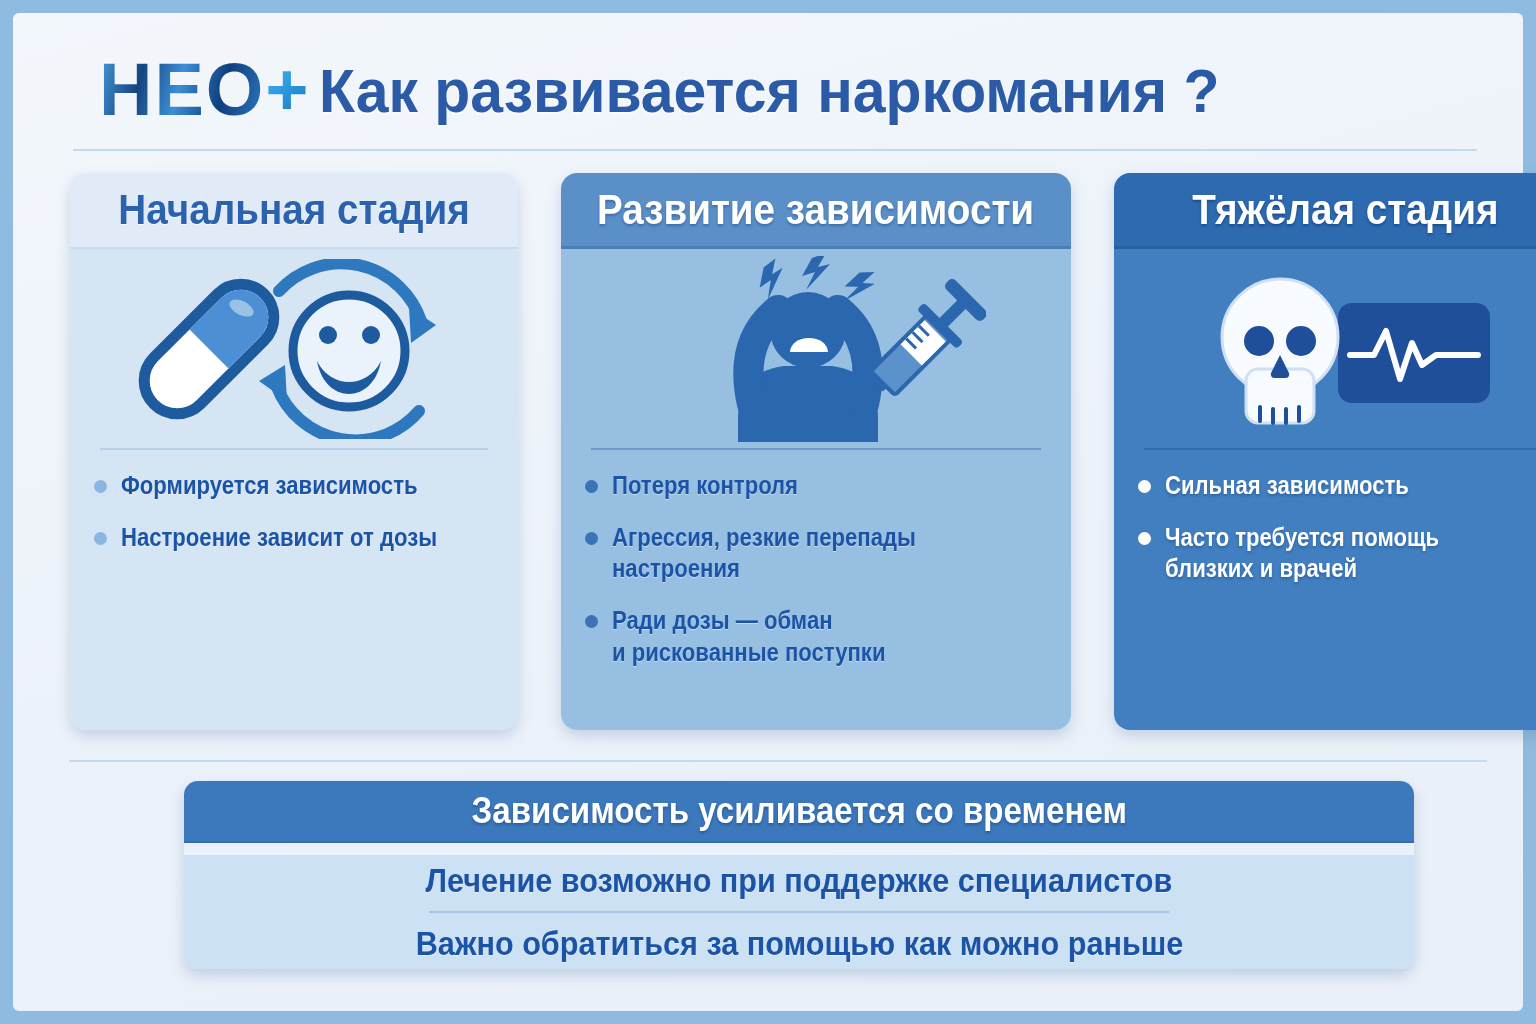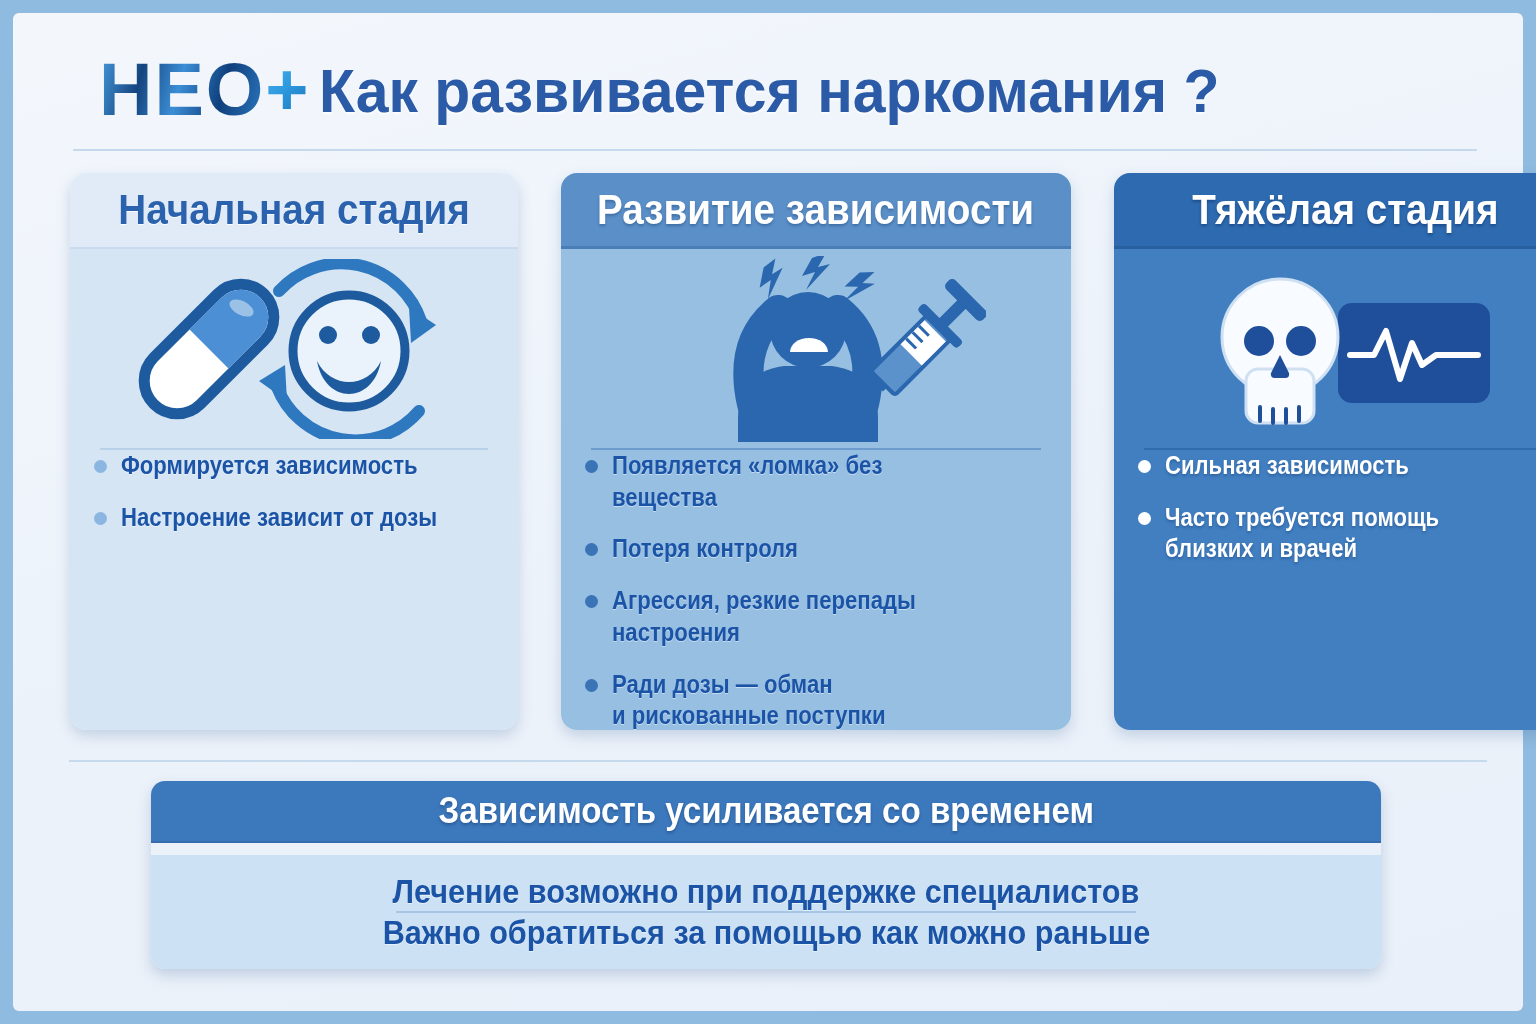--- a/index.html
+++ b/index.html
@@ -59,50 +59,50 @@
   .card-body { flex:1; padding:0 24px; }
   .s1 .card-body { background:#d5e5f4; }
   .s2 .card-body { background:#97bfe2; }
   .s3 .card-body { background:#417fc1; }
 
   .icon-wrap { height:201px; margin:0 6px; display:flex; align-items:center; justify-content:center; }
   .s1 .icon-wrap { border-bottom:2px solid #b9d0e9; }
   .s2 .icon-wrap { border-bottom:2px solid #6d9bcd; }
   .s3 .icon-wrap { border-bottom:2px solid #2f6bad; }
 
-  .bullets { display:flex; flex-direction:column; gap:20px; }
+  .bullets { padding-top:20px; display:flex; flex-direction:column; gap:20px; }
   .bullet { display:flex; align-items:flex-start; gap:14px; }
   .bullet .dot { width:13px; height:13px; border-radius:50%; margin-top:10px; flex:0 0 13px; }
   .bullet .txt {
     font-size:26px; font-weight:700; line-height:1.22; white-space:pre-line;
     transform:scaleX(.85); transform-origin:0 0;
   }
   .s1 .dot { background:#8bb6e1; }
   .s2 .dot { background:#3a74b6; }
   .s3 .dot { background:#ffffff; }
   .s1 .txt, .s2 .txt { color:#1b54a6; text-shadow:0 1px 0 rgba(255,255,255,.45); }
   .s3 .txt { color:#ffffff; text-shadow:0 2px 3px rgba(15,50,100,.35); }
 
   
   .foot-rule { position:absolute; left:56px; right:36px; top:747px; height:2px; background:#c6daee; }
   .banner {
-    position:absolute; left:138px; top:768px; width:1230px; height:188px;
+    position:absolute; left:171px; top:768px; width:1230px; height:188px;
     border-radius:14px; overflow:hidden; display:flex; flex-direction:column;
     box-shadow:0 6px 14px rgba(55,95,150,.24);
   }
   .banner-header {
     flex:0 0 62px; background:#3c78bc; border-bottom:2px solid #356cab;
     display:flex; align-items:center; justify-content:center;
     color:#fff; font-size:36px; font-weight:700; white-space:nowrap;
     text-shadow:0 2px 3px rgba(15,50,100,.4);
   }
   .banner-header .htxt { transform:scaleX(.92); }
   .banner-body {
     flex:1; background:#cde1f4;
-    display:flex; flex-direction:column; align-items:center; justify-content:center; margin-top:12px;
+    display:flex; flex-direction:column; align-items:center; justify-content:center; gap:11px;margin-top:12px;
   }
   .banner-line {
     color:#1b54a6; font-size:34px; font-weight:700; white-space:nowrap;
     transform:scaleX(.9); text-shadow:0 1px 0 rgba(255,255,255,.5);
   }
   .banner-div { width:740px; height:2px; background:#a6c6e3; }
 
   .icon-svg { display:block; }
 </style>
 </head>
@@ -191,24 +191,20 @@
               <line x1="-15" y1="-22" x2="-1" y2="-22" stroke="#2b67ae" stroke-width="3"></line>
               <line x1="-15" y1="-13" x2="-1" y2="-13" stroke="#2b67ae" stroke-width="3"></line>
               <line x1="-15" y1="-4" x2="-1" y2="-4" stroke="#2b67ae" stroke-width="3"></line>
               <rect x="-28" y="-42" width="56" height="10" rx="4" fill="#2b67ae"></rect>
               <rect x="-6" y="-68" width="12" height="28" fill="#2b67ae"></rect>
               <rect x="-26" y="-80" width="52" height="13" rx="5" fill="#2b67ae"></rect>
             </g>
           </svg>
         </div>
         <div class="bullets">
-          <div class="bullet">
-              <span class="dot"></span>
-              <span class="txt">Появляется «ломка» без вещества</span>
-            </div>
           <div class="bullet">
               <span class="dot"></span>
               <span class="txt">Потеря контроля</span>
             </div>
           <div class="bullet">
               <span class="dot"></span>
               <span class="txt">Агрессия, резкие перепады настроения</span>
             </div>
           <div class="bullet">
               <span class="dot"></span>

